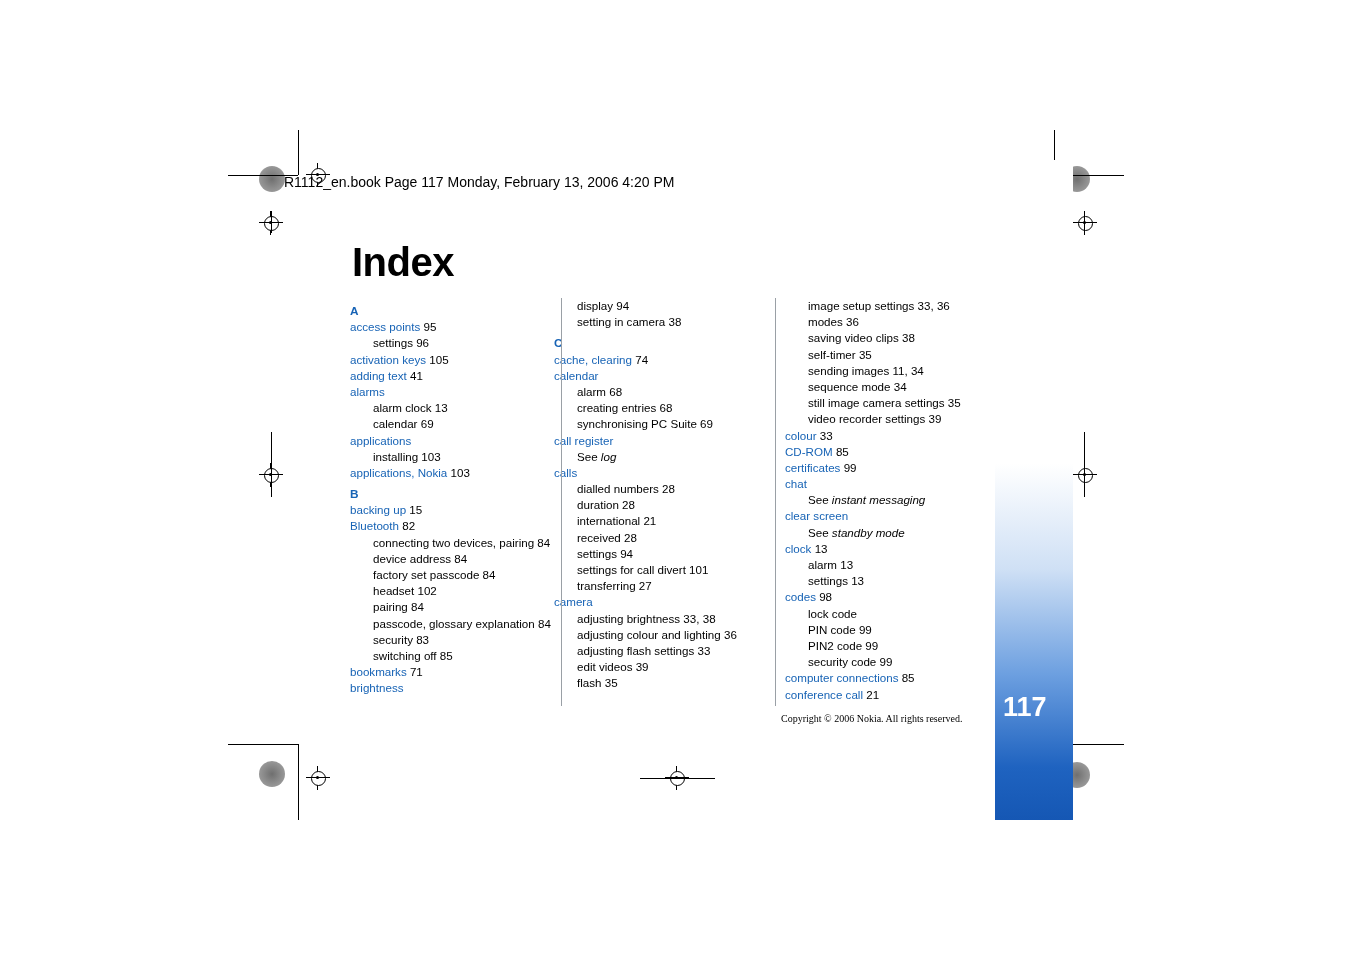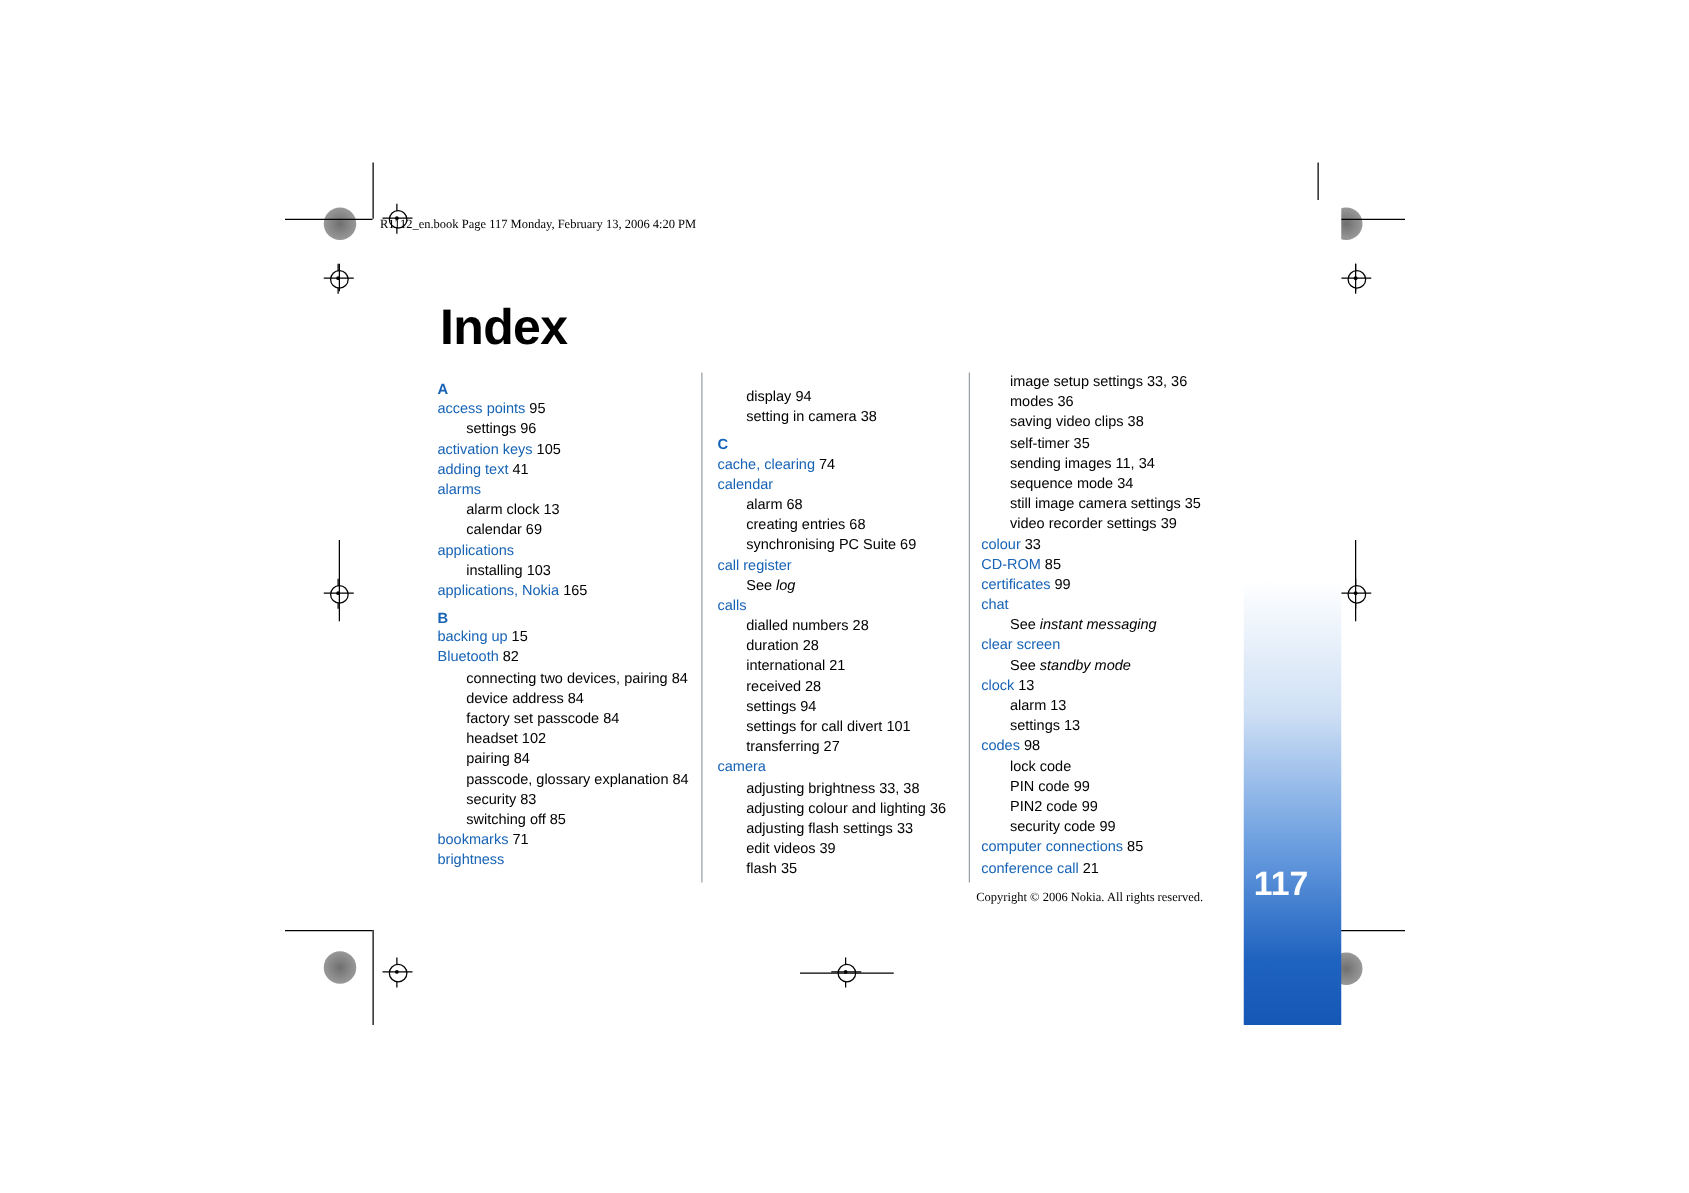--- a/index.html
+++ b/index.html
@@ -49,26 +49,26 @@
     border-radius: 50%;
   }
   .crop-line {
     position: absolute;
     background: #000;
   }
 
   
   .header-line {
     position: absolute;
-    left: 304px;
+    left: 284px;
     top: 174px;
-    font-size: 10px;
+    font-size: 14px;
     color: #000;
     white-space: nowrap;
-    font-family: Liberation Serif, serif;
+    font-family: Liberation Sans, sans-serif;
   }
   .page-title {
     position: absolute;
     left: 352px;
     top: 240px;
     font-size: 40px;
     color: #000000;
     font-weight: bold;
     letter-spacing: -0.5px;
   }
@@ -80,21 +80,21 @@
     width: 650px;
   }
   .col {
     position: absolute;
     top: 0;
     font-size: 11.6px;
     line-height: 16.2px;
     color: #000;
   }
   .col1 { left: 0px;   width: 195px; }
-  .col2 { left: 224px; width: 210px; margin-top: 12px; }
+  .col2 { left: 204px; width: 210px; }
   .col3 { left: 435px; width: 215px; }
 
   .divider {
     position: absolute;
     width: 1px;
     background: #9aa0a6;
   }
 
   .letter {
     color: #1763b5;
@@ -216,21 +216,21 @@
       <div class="letter">A</div>
       <div class="entry row"><span>access points</span><span class="pg"> 95</span></div>
       <div class="sub row"><span>settings 96</span></div>
       <div class="entry row"><span>activation keys</span><span class="pg"> 105</span></div>
       <div class="entry row"><span>adding text</span><span class="pg"> 41</span></div>
       <div class="entry row"><span>alarms</span></div>
       <div class="sub row"><span>alarm clock 13</span></div>
       <div class="sub row"><span>calendar 69</span></div>
       <div class="entry row"><span>applications</span></div>
       <div class="sub row"><span>installing 103</span></div>
-      <div class="entry row"><span>applications, Nokia</span><span class="pg"> 165</span></div>
+      <div class="entry row"><span>applications, Nokia</span><span class="pg"> 103</span></div>
       <div class="letter">B</div>
       <div class="entry row"><span>backing up</span><span class="pg"> 15</span></div>
       <div class="entry row"><span>Bluetooth</span><span class="pg"> 82</span></div>
       <div class="sub row"><span>connecting two devices, pairing 84</span></div>
       <div class="sub row"><span>device address 84</span></div>
       <div class="sub row"><span>factory set passcode 84</span></div>
       <div class="sub row"><span>headset 102</span></div>
       <div class="sub row"><span>pairing 84</span></div>
       <div class="sub row"><span>passcode, glossary explanation 84</span></div>
       <div class="sub row"><span>security 83</span></div>

